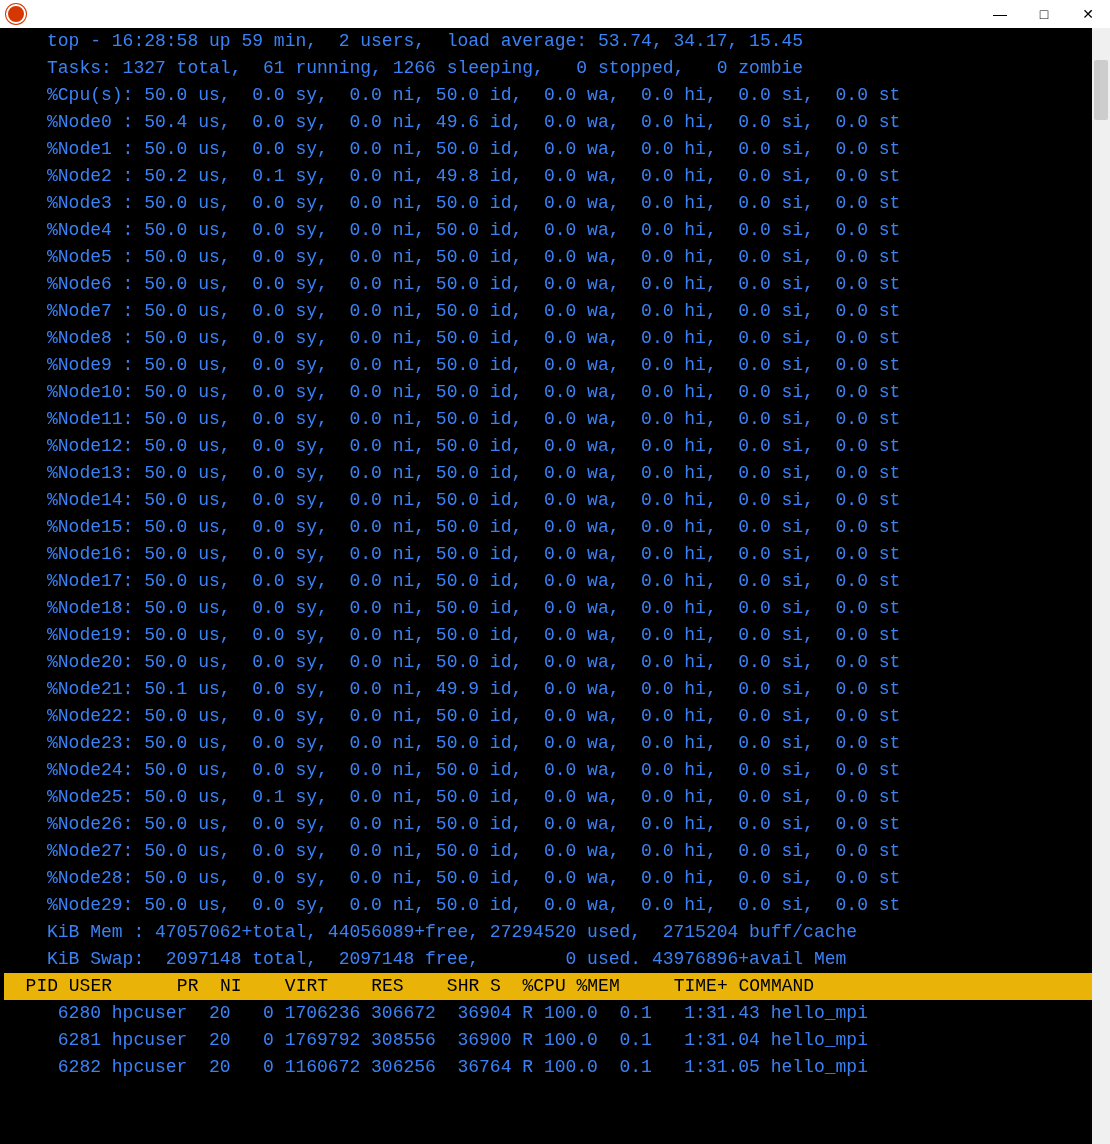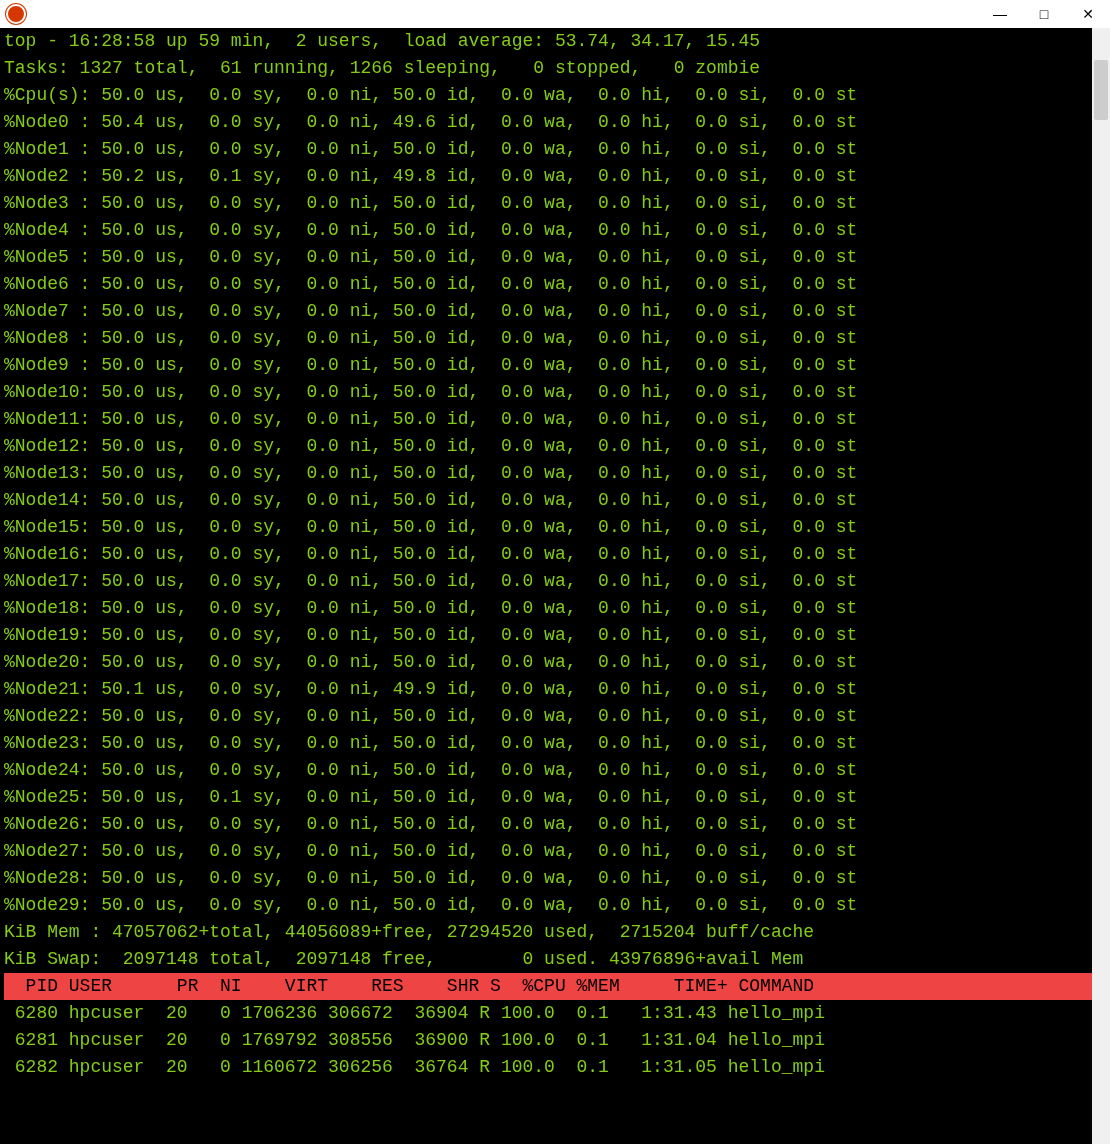--- a/index.html
+++ b/index.html
@@ -6,22 +6,22 @@
   body{width:1110px;height:1144px;overflow:hidden;font-family:sans-serif;}
   .titlebar{height:28px;display:flex;align-items:center;background:#fff;position:relative;}
   .titlebar .app-icon{width:16px;height:16px;border-radius:50%;background:#d63700;margin-left:6px;display:inline-block;border:2px solid #fff;box-shadow:0 0 0 1px #d63700;}
   .win-controls{position:absolute;right:0;top:0;height:28px;display:flex;}
   .win-btn{width:44px;height:28px;display:flex;align-items:center;justify-content:center;font-size:14px;color:#000;cursor:pointer;}
   .terminal{background:#000;color:#fff;font-family:"Consolas","Courier New",monospace;font-size:18px;line-height:27px;padding:0 4px;white-space:pre;width:1088px;height:1116px;overflow:hidden;}
   .scrollbar{position:absolute;right:0;top:28px;width:18px;height:1116px;background:#f0f0f0;}
   .scroll-thumb{position:absolute;right:2px;top:32px;width:14px;height:60px;background:#cdcdcd;border-radius:2px;}
   .scroll-arrow{position:absolute;right:0;width:18px;height:18px;display:flex;align-items:center;justify-content:center;font-size:10px;color:#555;}
   .scroll-arrow.up{top:28px;}
-  .hdr{background:#ef4444;color:#000;display:inline-block;width:100%;}
-  .row{color:#84cc16;}
+  .hdr{background:#eab308;color:#000;display:inline-block;width:100%;}
+  .row{color:#3b82f6;margin-left:43px;}
 </style>
 </head>
 <body>
 
 <div class="titlebar">
   <span class="app-icon"></span>
   <div class="win-controls">
     <div class="win-btn">—</div>
     <div class="win-btn">□</div>
     <div class="win-btn">✕</div>

